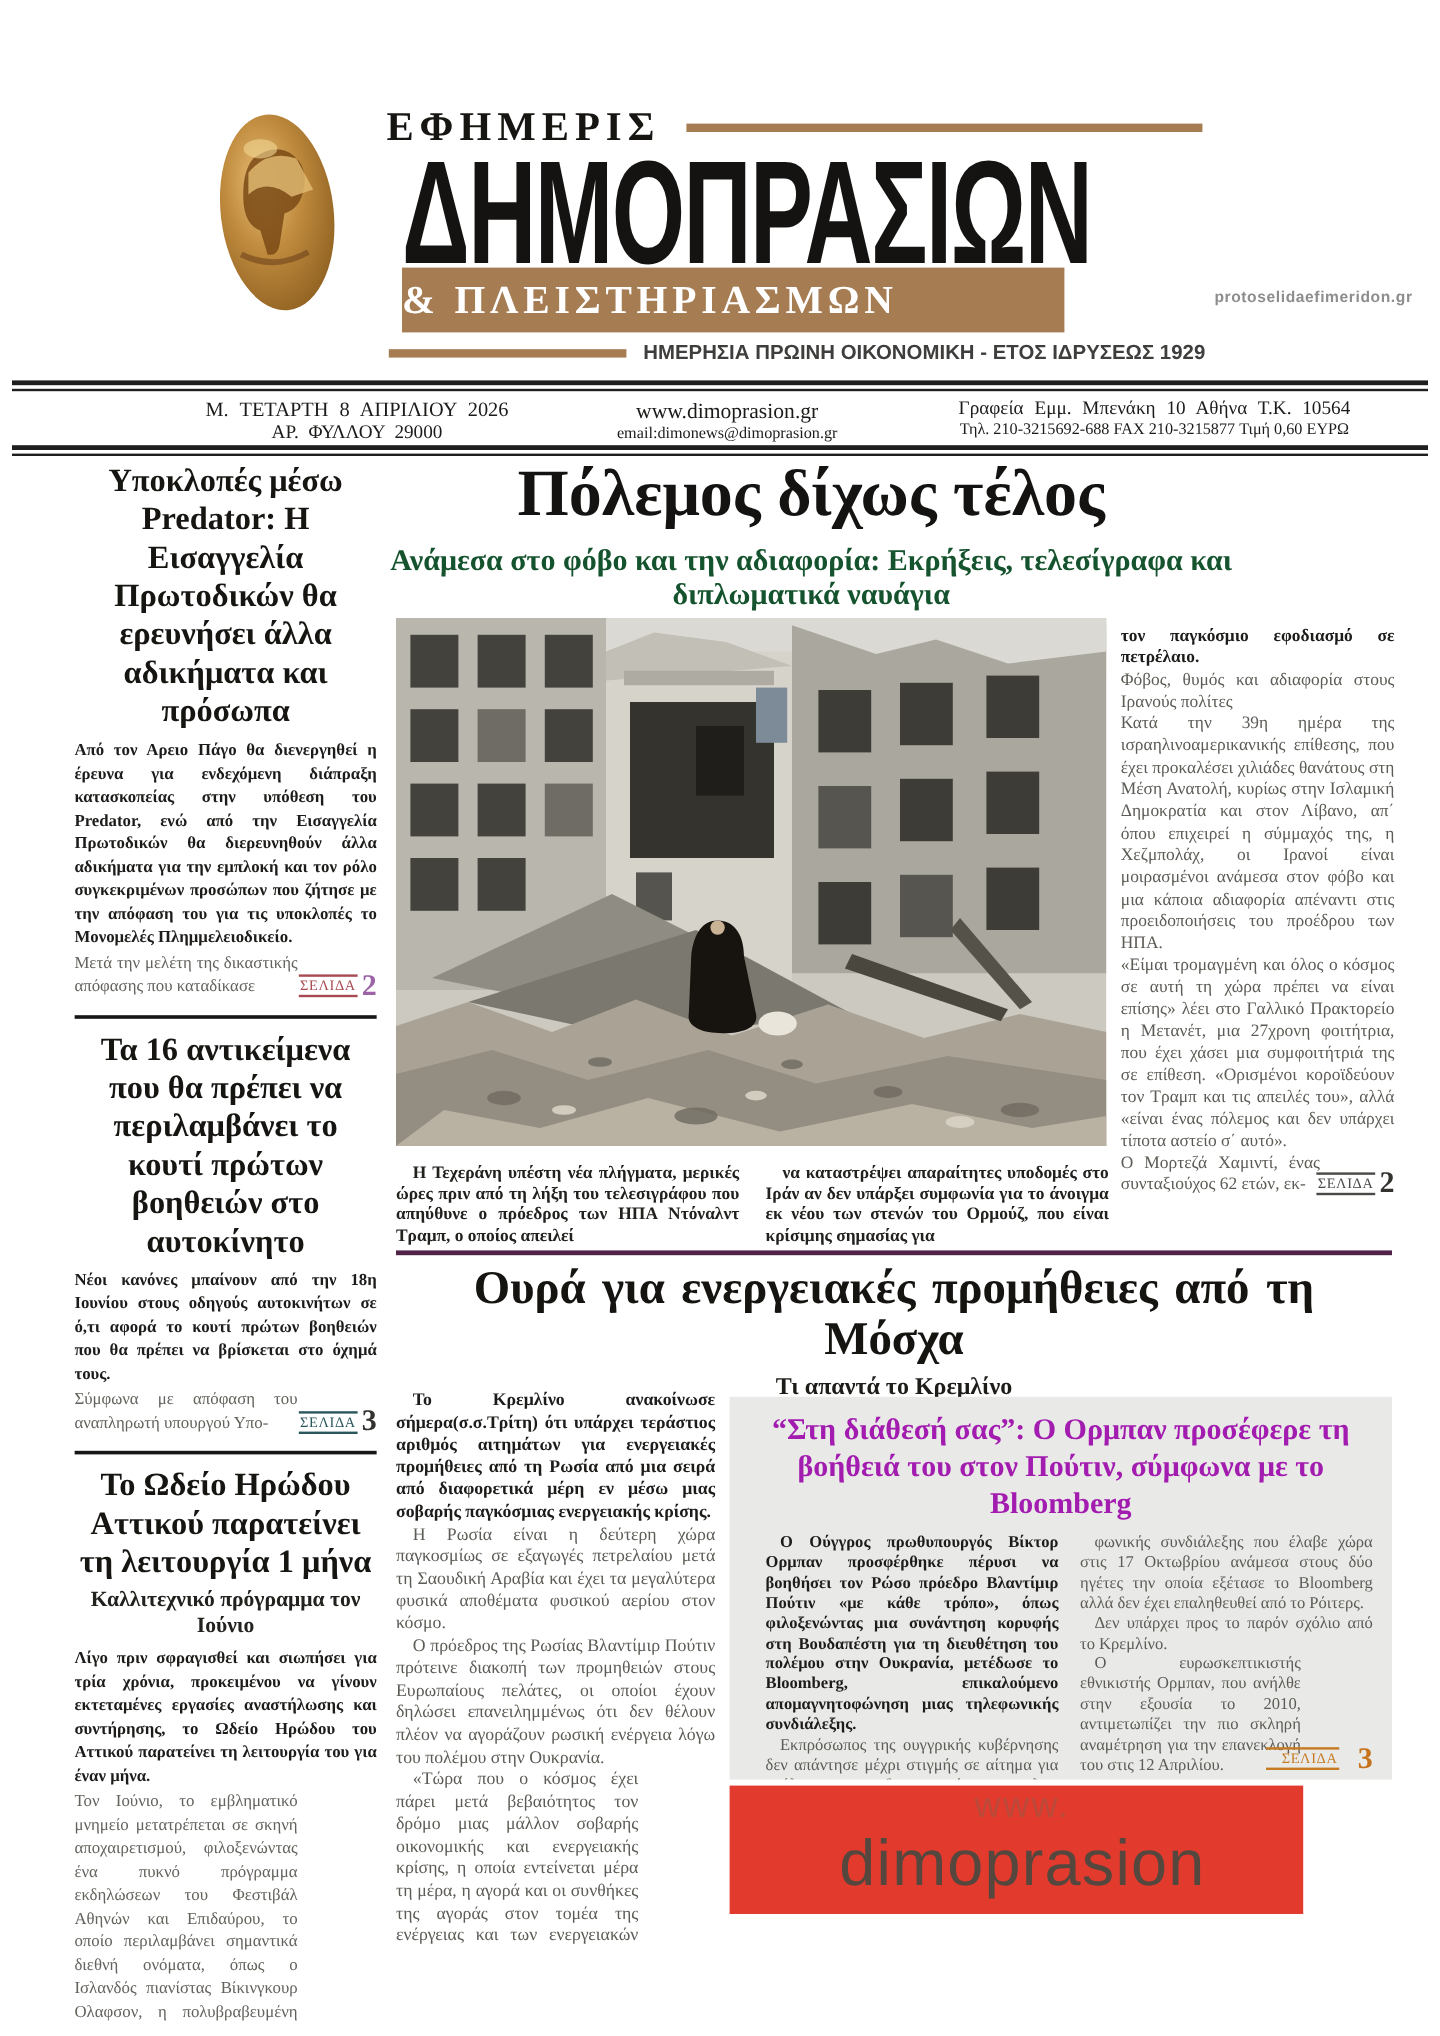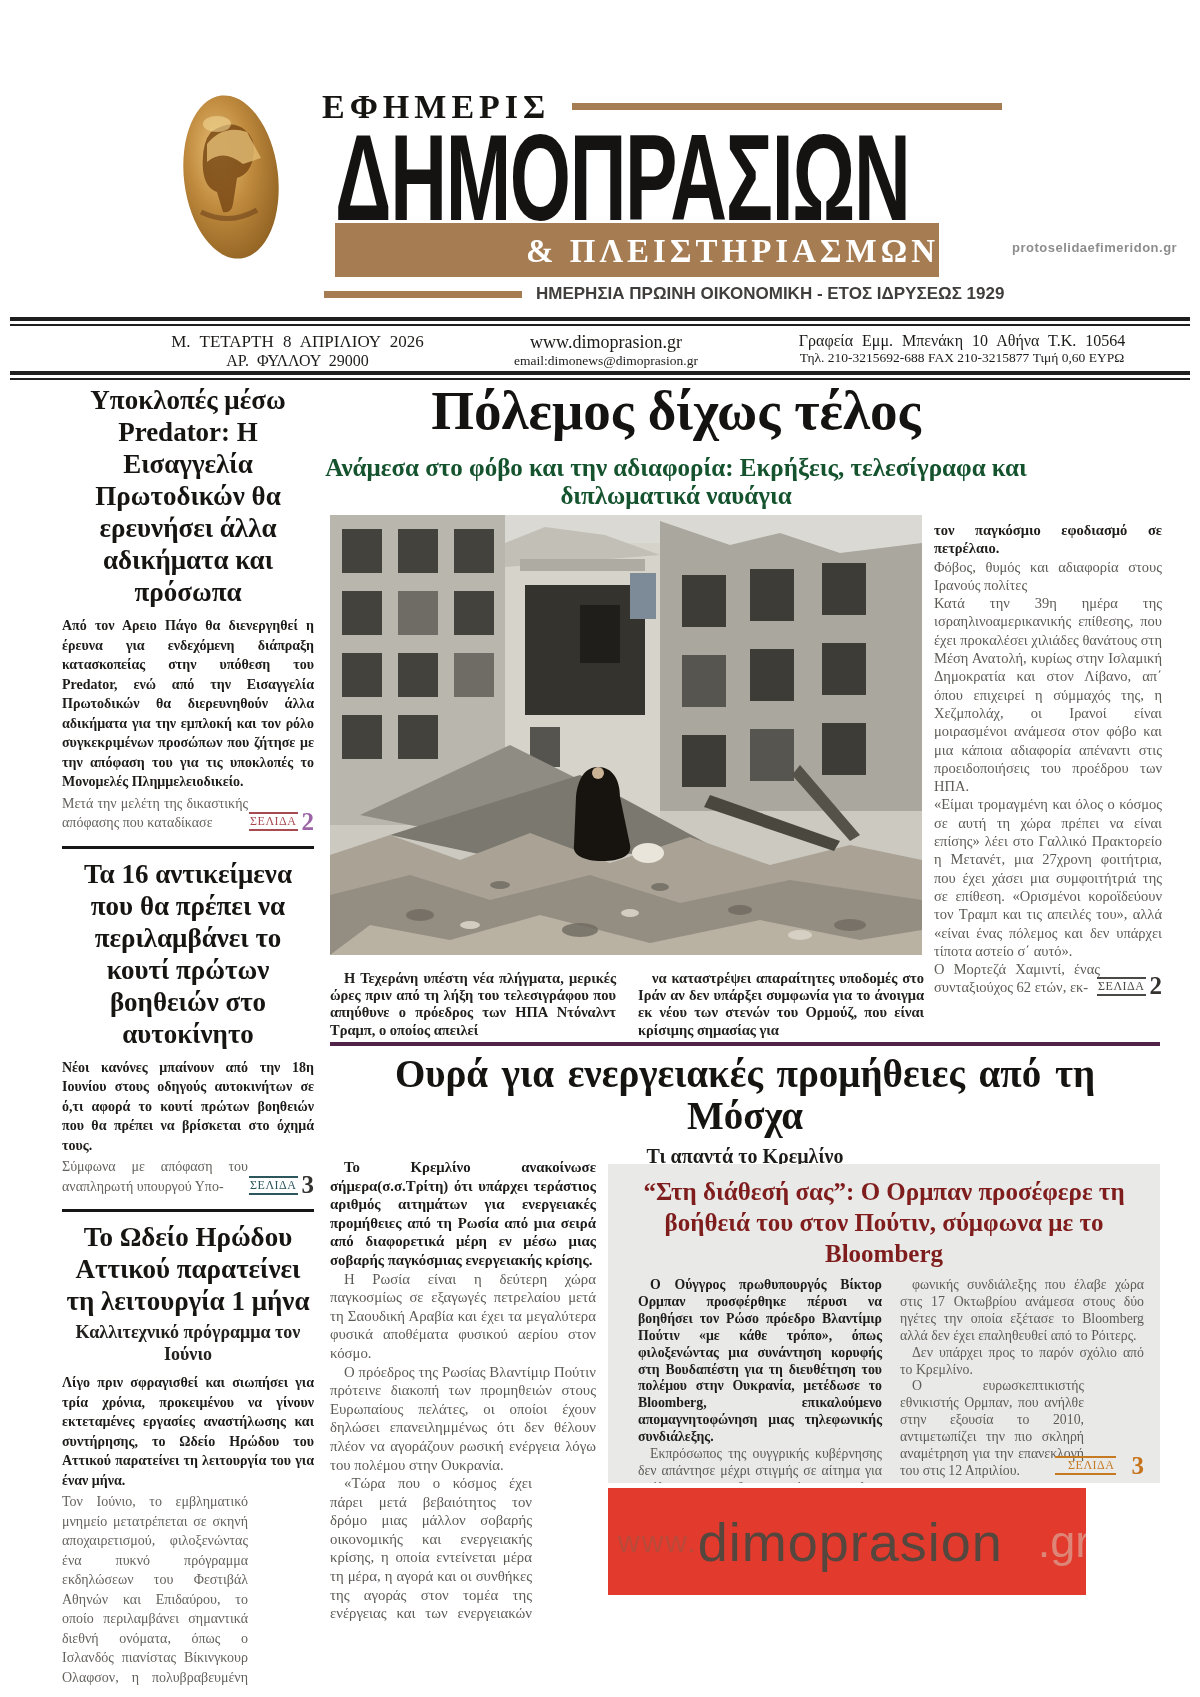--- a/index.html
+++ b/index.html
@@ -7,22 +7,22 @@
         font-family:"Liberation Serif",serif;color:#1c1b19;}
   .abs{position:absolute;}
 
   
   .coin{left:181px;top:92px;width:100px;height:170px;}
   .ephimeris{left:322px;top:88px;width:236px;font-size:34px;font-weight:bold;letter-spacing:5px;color:#171512;white-space:nowrap;}
   .mast-line-top{left:572px;top:103px;width:430px;height:7px;background:#A67C52;}
   .mast-title{left:335px;top:116px;width:1010px;font-family:"Liberation Sans",sans-serif;
       font-size:120px;font-weight:bold;line-height:1;color:#141311;letter-spacing:-2px;
       transform:scale(0.655,1.02);transform-origin:left top;white-space:nowrap;}
-  .mast-bar{left:335px;top:223px;width:604px;height:54px;background:#A67C52;
-      color:#fff;font-size:33px;font-weight:bold;letter-spacing:4px;text-align:right;line-height:56px;white-space:nowrap;}
+  .mast-bar{left:335px;top:223px;width:552px;height:54px;background:#A67C52;
+      color:#fff;font-size:33px;font-weight:bold;letter-spacing:4px;text-align:left;line-height:56px;white-space:nowrap;}
   .tag-line-seg{left:324px;top:291px;width:198px;height:7px;background:#A67C52;}
   .tagline{left:536px;top:284px;width:480px;font-family:"Liberation Sans",sans-serif;
       font-size:17px;font-weight:bold;color:#3f3e3c;white-space:nowrap;}
   .site-credit{left:1012px;top:240px;font-family:"Liberation Sans",sans-serif;
       font-size:13px;font-weight:bold;color:#8d8d8d;letter-spacing:0.5px;}
 
   .dbl-rule{left:10px;width:1180px;height:3px;border-top:4px solid #1f1f1f;border-bottom:2px solid #1f1f1f;}
   .rule1{top:317px;}
   .rule2{top:371px;}
 
@@ -77,32 +77,32 @@
   .kremlin-col{left:330px;top:1158px;width:266px;height:465px;overflow:hidden;
       font-size:14.8px;line-height:18.6px;text-align:justify;}
   .kremlin-col p{margin:0;text-indent:14px;}
   .kremlin-col .b{font-weight:bold;color:#1d1c1a;}
   .kremlin-col .g{color:#5d5b55;}
   .krem-last{position:relative;padding-right:64px;min-height:40px;}
 
   
   .gray-box{left:608px;top:1164px;width:552px;height:319px;background:#e9e9e8;
       box-sizing:border-box;padding:12px 16px 8px;overflow:hidden;}
-  .box-headline{margin:0;font-size:25px;line-height:31px;font-weight:bold;text-align:center;color:#7f1d1d;}
+  .box-headline{margin:0;font-size:25px;line-height:31px;font-weight:bold;text-align:center;color:#a21caf;}
   .box-cols{display:flex;gap:18px;margin-top:8px;margin-left:14px;}
   .box-col{flex:1;font-size:13.8px;line-height:16.9px;text-align:justify;}
   .box-col p{margin:0;text-indent:12px;}
   .box-col .b{font-weight:bold;color:#1d1c1a;}
   .box-col .g{color:#5d5b55;}
   .box-last{position:relative;padding-right:60px;min-height:38px;}
 
   
   .red-banner{left:608px;top:1488px;width:478px;height:107px;background:#E23B2E;
       display:flex;align-items:center;overflow:hidden;padding-left:10px;box-sizing:border-box;
-      font-family:"Liberation Sans",sans-serif;white-space:nowrap;}
+      font-family:"Liberation Sans",sans-serif;white-space:nowrap;flex-direction:column;}
   .rb-www{font-size:30px;color:#b94a3a;letter-spacing:2px;}
   .rb-domain{font-size:54px;color:#55463e;letter-spacing:1px;}
   .rb-tld{font-size:45px;color:#dd8577;margin-left:35px;}
 </style>
 </head>
 <body>
 
 <div id="page">
 
   <div class="abs coin">

